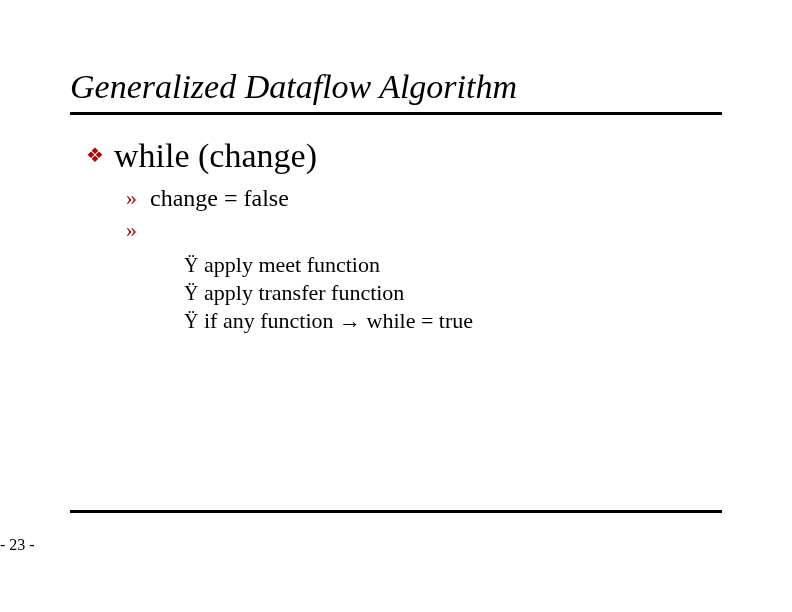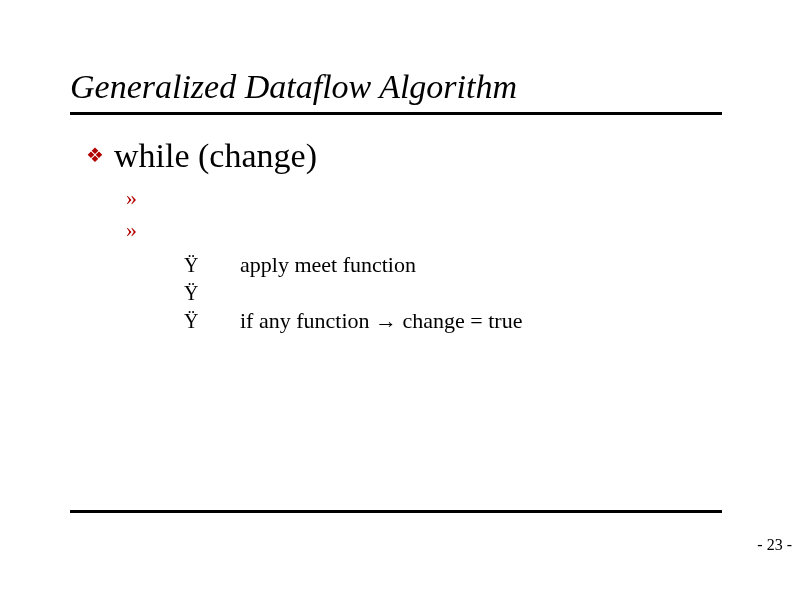--- a/index.html
+++ b/index.html
@@ -89,38 +89,37 @@
     width: 20px;
     flex: 0 0 20px;
     font-size: 20px;
     line-height: 26px;
     color: #000;
   }
   .lvl3 .text {
     font-size: 22px;
     line-height: 26px;
     white-space: pre;
-    margin-left: 36px;
   }
   .arrow {
     font-family: "Arial", sans-serif;
   }
   .footer-rule {
     position: absolute;
     left: 70px;
     width: 652px;
     top: 510px;
     border: none;
     border-top: 3px solid #000;
   }
   .page-num {
     position: absolute;
     width: 100%;
     top: 536px;
-    text-align: right;
+    text-align: left;
     font-size: 16px;
     color: #000;
   }
 </style>
 </head>
 <body>
 
 <div class="slide">
 
   <div class="title-wrap">
@@ -131,36 +130,38 @@
   <div class="content">
 
     <div class="lvl1">
       <div class="bullet">❖</div>
       <div class="text">while (change)</div>
     </div>
 
     <div class="lvl2-group">
       <div class="lvl2">
         <div class="bullet">»</div>
+        <div class="text">change = false</div>
       </div>
       <div class="lvl2">
         <div class="bullet">»</div>
       </div>
 
       <div class="lvl3-group">
         <div class="lvl3">
           <div class="bullet">Ÿ</div>
           <div class="text">apply meet function</div>
         </div>
         <div class="lvl3">
           <div class="bullet">Ÿ</div>
+          <div class="text">apply transfer function</div>
         </div>
         <div class="lvl3">
           <div class="bullet">Ÿ</div>
-          <div class="text"><span>if any function </span><span class="arrow">→</span><span> change = true</span></div>
+          <div class="text"><span>if any function </span><span class="arrow">→</span><span> while = true</span></div>
         </div>
       </div>
     </div>
 
   </div>
 
   <hr class="footer-rule">
   <div class="page-num">- 23 -</div>
 
 </div>

